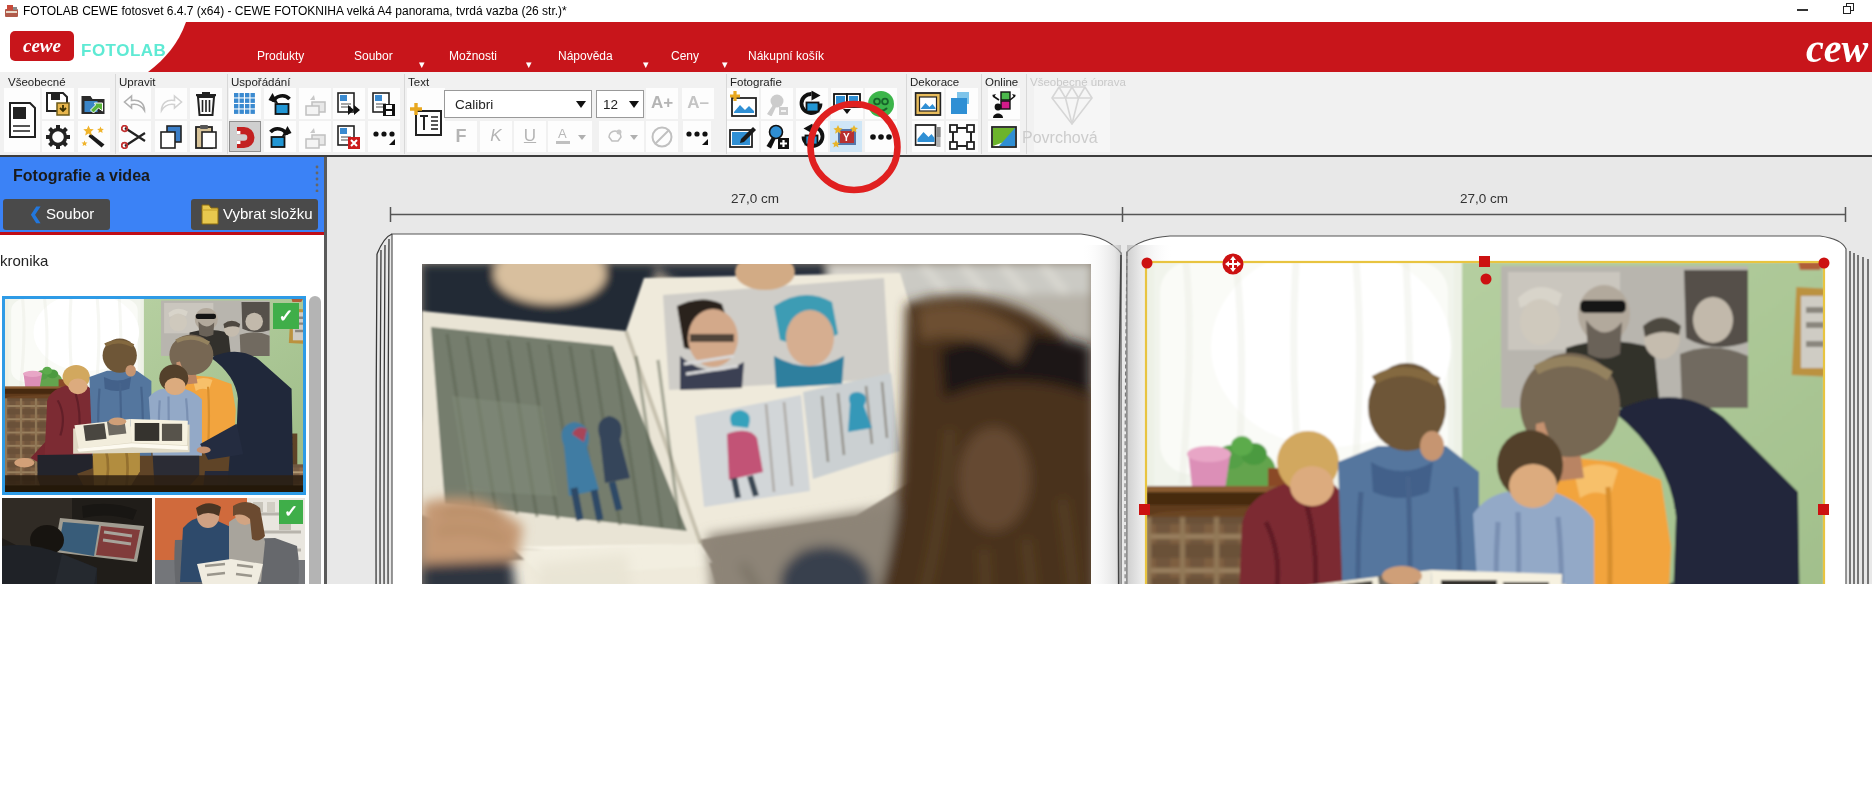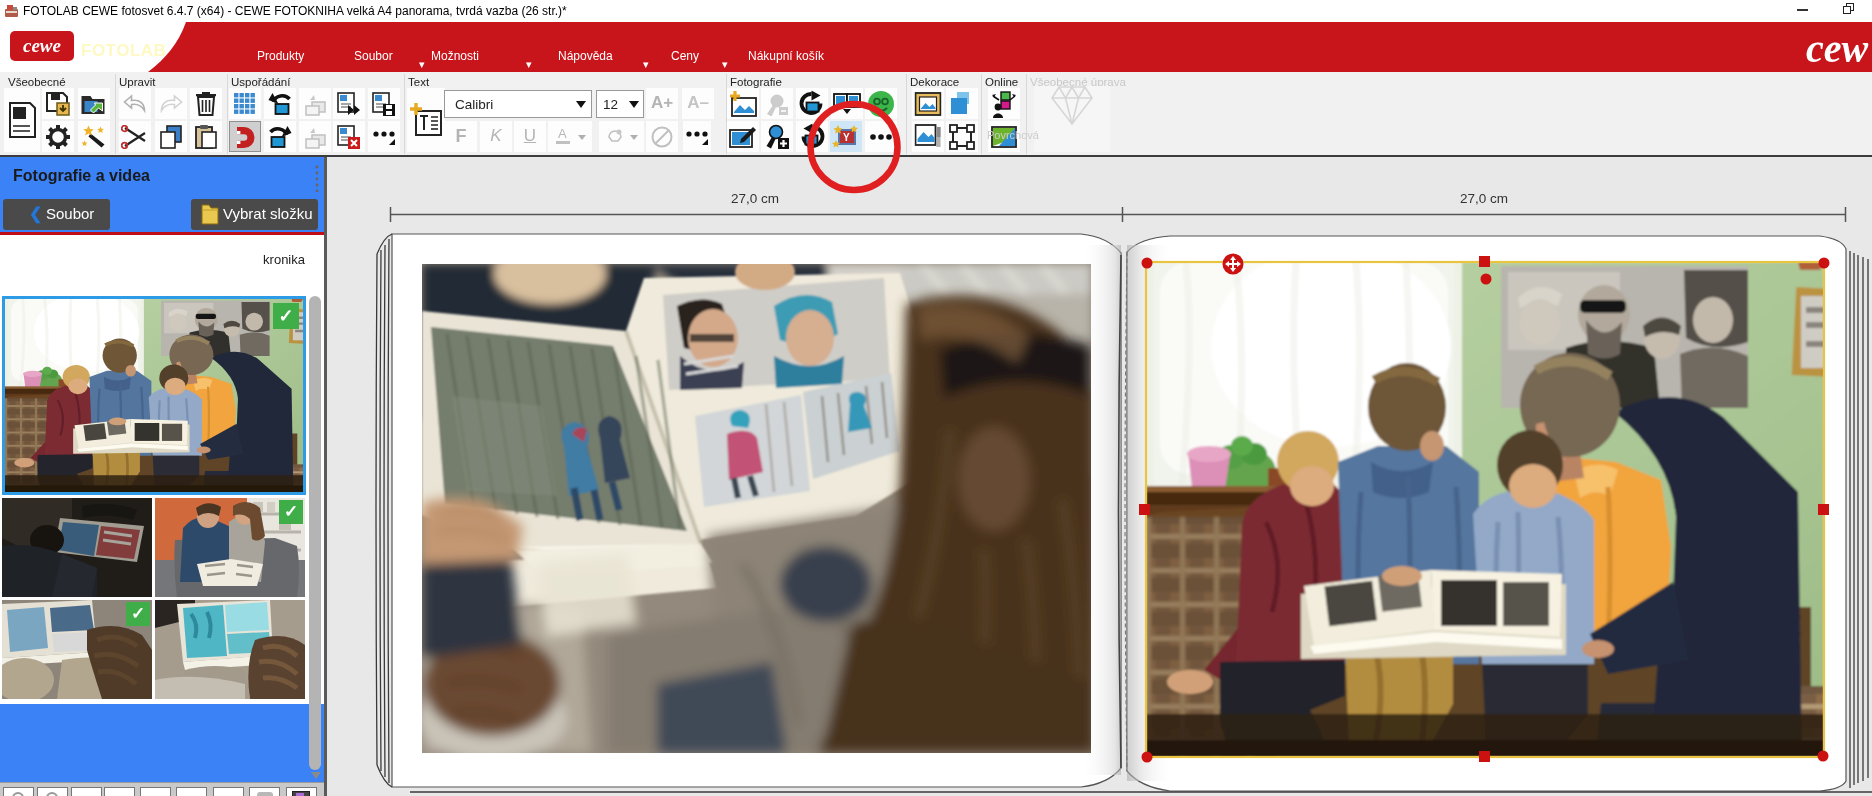--- a/index.html
+++ b/index.html
@@ -1,18 +1,18 @@
 <!DOCTYPE html>
 <html><head>
 <meta charset="utf-8">
 <style>
 * { margin:0; padding:0; box-sizing:border-box; }
 html,body { width:1872px; height:796px; overflow:hidden; }
 body { font-family:"Liberation Sans", sans-serif; }
-#app { position:relative; width:1872px; height:796px; background:#e8e8e8; overflow:hidden;text-decoration:underline; }
+#app { position:relative; width:1872px; height:584px; background:#e8e8e8; overflow:hidden;text-decoration:underline; }
 .abs { position:absolute; }
 
 
 .titlebar { position:absolute; left:0; top:0; width:1872px; height:22px; background:#ffffff; }
 .titlebar .ttext { position:absolute; left:23px; top:4px; font-size:12px; color:#000; }
 
 
 .redbar { position:absolute; left:0; top:22px; width:1872px; height:50px; background:#c8151b; }
 .menu { position:absolute; color:#fff; font-size:12px; }
 .marrow { color:#fff; font-size:11px; }
@@ -57,24 +57,24 @@
     <div class="abs" style="left:1843px;top:6px;width:8px;height:8px;border:1.3px solid #222;background:#fff"></div>
   </div>
   <div class="redbar">
     <svg class="abs" style="left:0;top:0" width="200" height="50" viewBox="0 0 200 50">
         <path d="M0,0 L186,0 C178,22 166,36 148,50 L0,50 Z" fill="#ffffff"></path>
       </svg>
     <div class="abs" style="left:10px;top:9px;width:64px;height:30px;background:#c8151b;border-radius:5px"></div>
     <svg class="abs" style="left:10px;top:9px" width="64" height="30" viewBox="0 0 64 30">
         <text x="32" y="21" text-anchor="middle" font-family="Liberation Serif, serif" font-style="italic" font-weight="bold" font-size="19" fill="#fff">cewe</text>
       </svg>
-    <div class="abs" style="left:81px;top:19px;font-size:17px;font-weight:bold;color:#fef9c3;letter-spacing:0.5px">FOTOLAB</div>
+    <div class="abs" style="left:81px;top:19px;font-size:17px;font-weight:bold;color:#5eead4;letter-spacing:0.5px">FOTOLAB</div>
     <div class="menu" style="left:257px;top:27px">Produkty</div>
     <div class="menu" style="left:354px;top:27px">Soubor</div>
-    <div class="menu" style="left:431px;top:27px">Možnosti</div>
+    <div class="menu" style="left:449px;top:27px">Možnosti</div>
     <div class="menu" style="left:558px;top:27px">Nápověda</div>
     <div class="menu" style="left:671px;top:27px">Ceny</div>
     <div class="menu" style="left:748px;top:27px">Nákupní košík</div>
     <div class="abs marrow" style="left:419px;top:36px">▾</div>
     <div class="abs marrow" style="left:526px;top:36px">▾</div>
     <div class="abs marrow" style="left:643px;top:36px">▾</div>
     <div class="abs marrow" style="left:722px;top:36px">▾</div>
     <svg class="abs" style="left:1806px;top:4px" width="66" height="46" viewBox="0 0 66 46">
         <text x="0" y="36" font-family="Liberation Serif, serif" font-style="italic" font-weight="bold" font-size="40" fill="#fff">cew</text>
       </svg>
@@ -452,21 +452,21 @@
         </svg>
     </div>
 
     <div class="abs" style="left:1034px;top:14px;width:76px;height:66px;background:#f6f6f6"></div>
     <svg class="abs" style="left:1051px;top:14px" width="42" height="40" viewBox="0 0 42 40">
         <g fill="none" stroke="#d6d6d6" stroke-width="1.6">
           <path d="M8,1 h26 l7,11 -20,26 -20,-26 z"></path>
           <path d="M8,1 l6.5,11 6.5,-11 6.5,11 6.5,-11 M1,12 h40 M14.5,12 l6.5,26 6.5,-26"></path>
         </g>
       </svg>
-    <div class="abs" style="left:987px;top:57px;font-size:11px;color:#cccccc">Povrchová</div>
+    <div class="abs" style="left:1022px;top:57px;font-size:16px;color:#cccccc">Povrchová</div>
   </div>
   <div class="darkline"></div>
   <svg width="0" height="0" style="position:absolute">
     <defs>
       <linearGradient id="wallg" x1="0" y1="0" x2="1" y2="1">
         <stop offset="0" stop-color="#bdd5a8"></stop>
           <stop offset="1" stop-color="#9cbb86"></stop>
       </linearGradient>
       <filter id="b1" x="-5%" y="-5%" width="110%" height="110%">
           <feGaussianBlur stdDeviation="1.3"></feGaussianBlur>
@@ -723,21 +723,21 @@
       </div>
     <div class="lp-btn" style="left:191px;top:42px;width:127px">
         <svg style="position:absolute;left:9px;top:3px" width="20" height="24" viewBox="0 0 20 24">
           <path d="M2,3 h7 l2,3 h7 v16 h-16 z" fill="#e8c84e" stroke="#8a6a10" stroke-width="1"></path>
           <path d="M2,8 h16" stroke="#c8a42e" stroke-width="1.2"></path>
         </svg>
         <span style="position:absolute;left:32px;top:6px">Vybrat složku</span>
       </div>
     <div class="lp-redline"></div>
     <div class="lp-white"></div>
-    <div class="abs" style="left:0;top:95px;width:305px;text-align:right;font-size:13px;color:#222">kronika</div>
+    <div class="abs" style="left:0;top:95px;width:305px;text-align:left;font-size:15px;color:#222">kronika</div>
 
     <div class="abs" style="left:2px;top:139px;width:304px;height:199px;border:3px solid #2e9be6;background:#fff">
       <svg width="298" height="193" viewBox="0 0 678 495" preserveAspectRatio="none">
           <use href="#sceneA"></use>
         </svg>
       <div class="abs" style="right:4px;top:4px;width:26px;height:26px;background:#3fae49;color:#fff;font-size:18px;font-weight:bold;text-align:center;line-height:26px">✓</div>
     </div>
 
     <div class="abs" style="left:2px;top:341px;width:150px;height:99px"><svg width="150" height="99">
           <use href="#thumbTL"></use>

